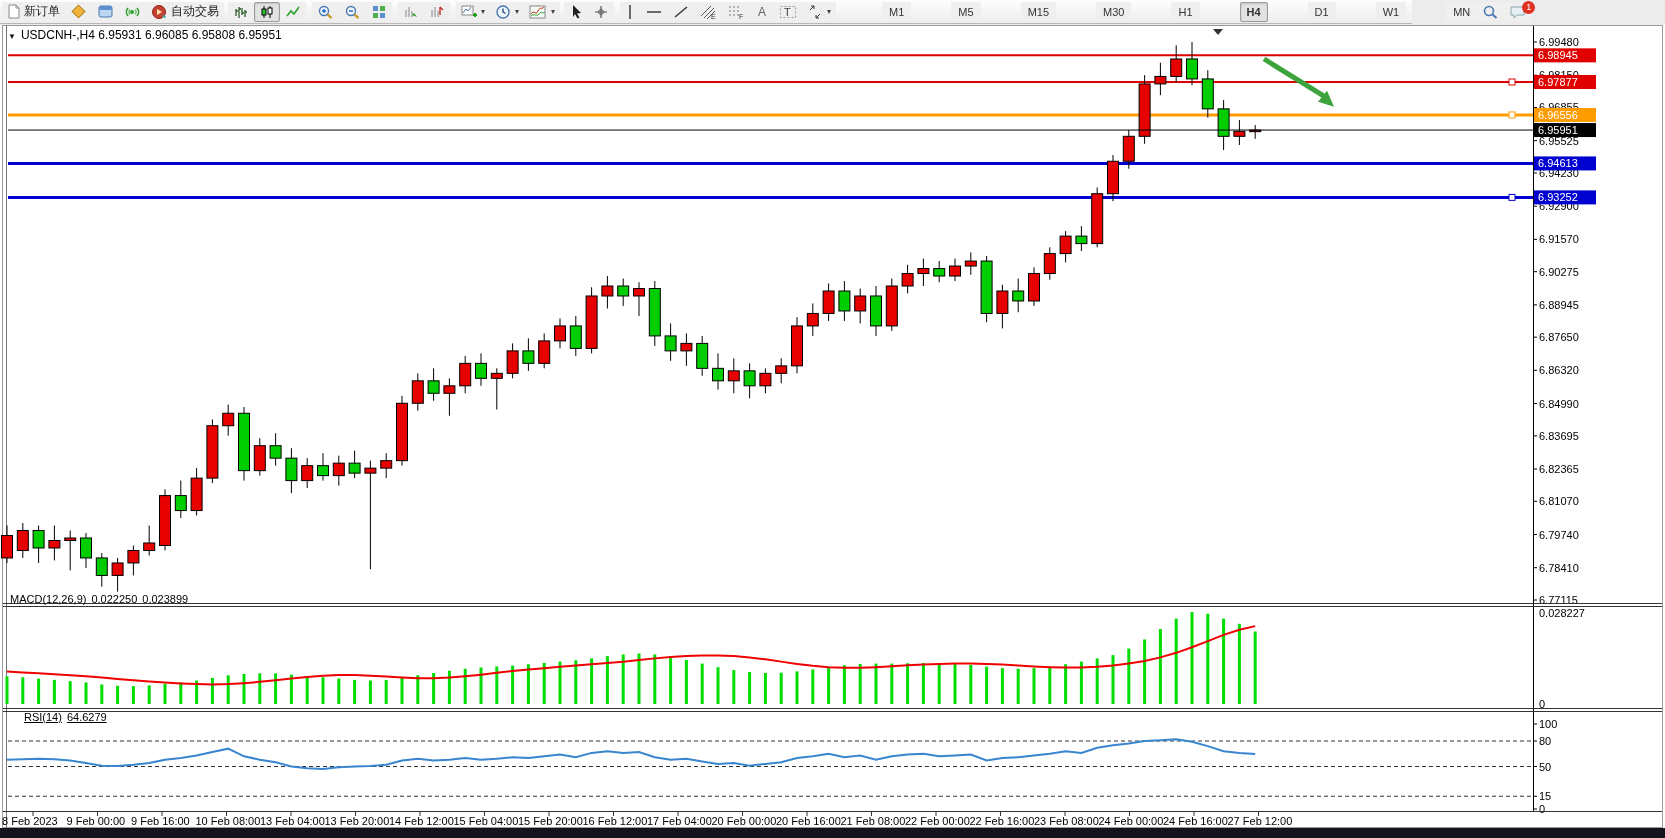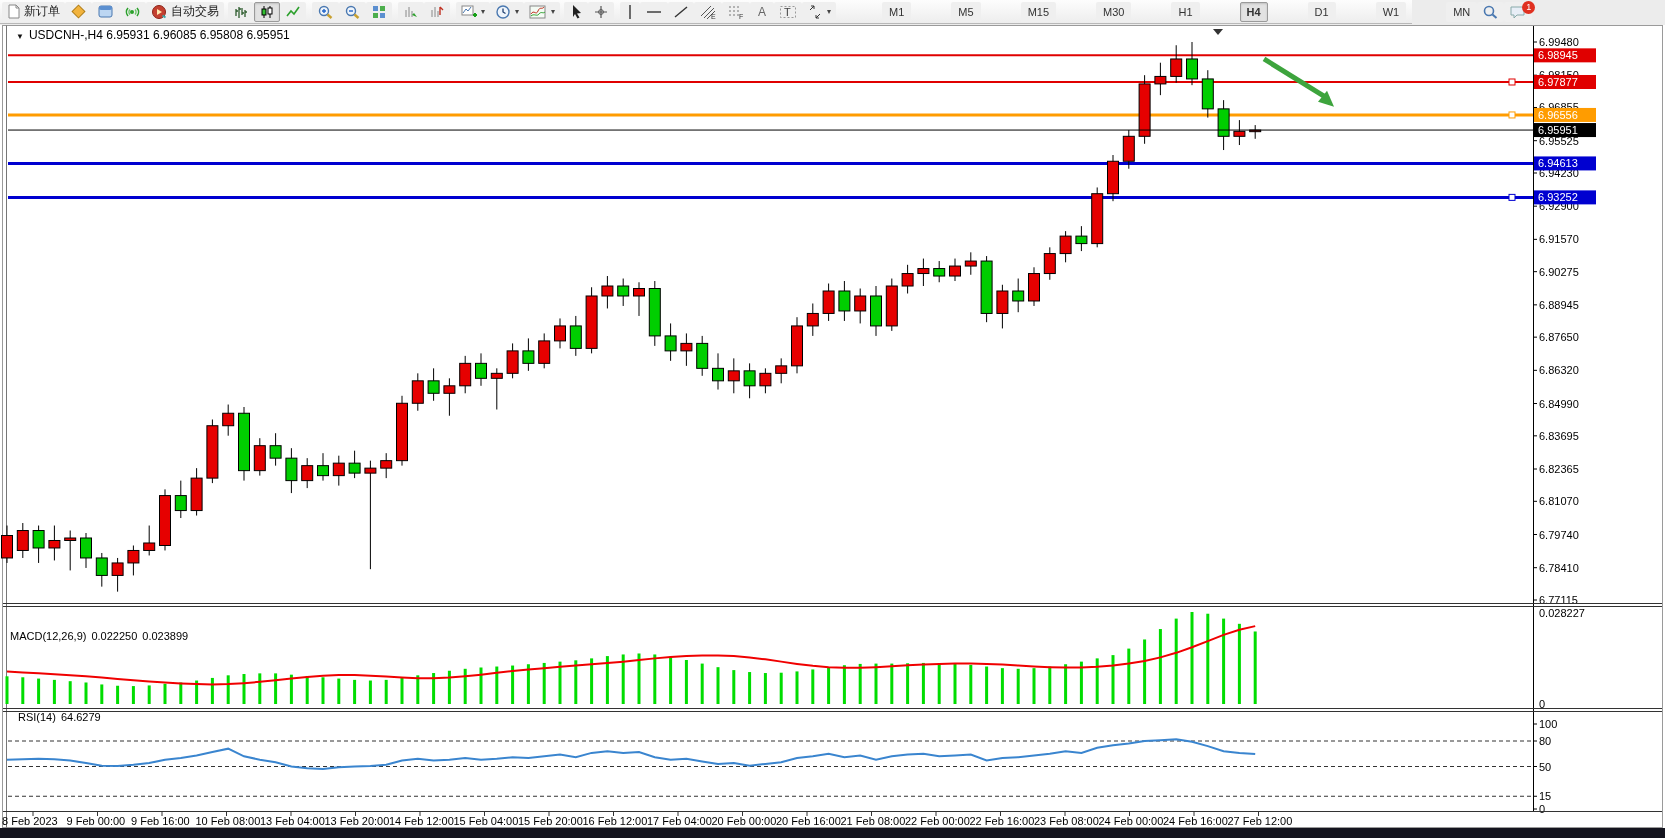--- a/index.html
+++ b/index.html
@@ -19,24 +19,24 @@
   .tf { font-size:11px; padding:2px 6px; color:#333;margin-left:40px; }
   .toolbar .spacer { flex:1; }
   .chat-wrap { position:relative; }
   .chat-badge { position:absolute; top:-2px; right:-4px; min-width:13px; height:13px; border-radius:7px;
     background:#e03020; color:#fff; font-size:9px; line-height:13px; text-align:center; padding:0 2px; }
   
   .chart-zone { position:absolute; top:25px; left:0; width:1665px; height:803px; background:#fff; }
   #chart-svg { position:absolute; top:0; left:0; }
   .overlay-label { position:absolute; font-size:11px; color:#000; z-index:5; }
   .overlay-label .v { margin-left:5px; }
-  .chart-title { top:3px; left:16px; font-size:12px; }
+  .chart-title { top:3px; left:8px; font-size:12px; }
   .chart-title .tri { font-size:8px; margin-right:5px; color:#111; }
-  .macd-label { top:605px; left:10px; }
-  .rsi-label { top:686px; left:18px; }
+  .macd-label { top:568px; left:10px; }
+  .rsi-label { top:686px; left:24px;text-decoration:underline; }
   
   .bottom-strip { position:absolute; top:828px; left:0; width:1665px; height:10px; background:#14141e; }
 </style>
 </head>
 <body>
 
 <div class="toolbar">
   <button class="tbtn">
     <span>
         <svg width="14" height="15">

